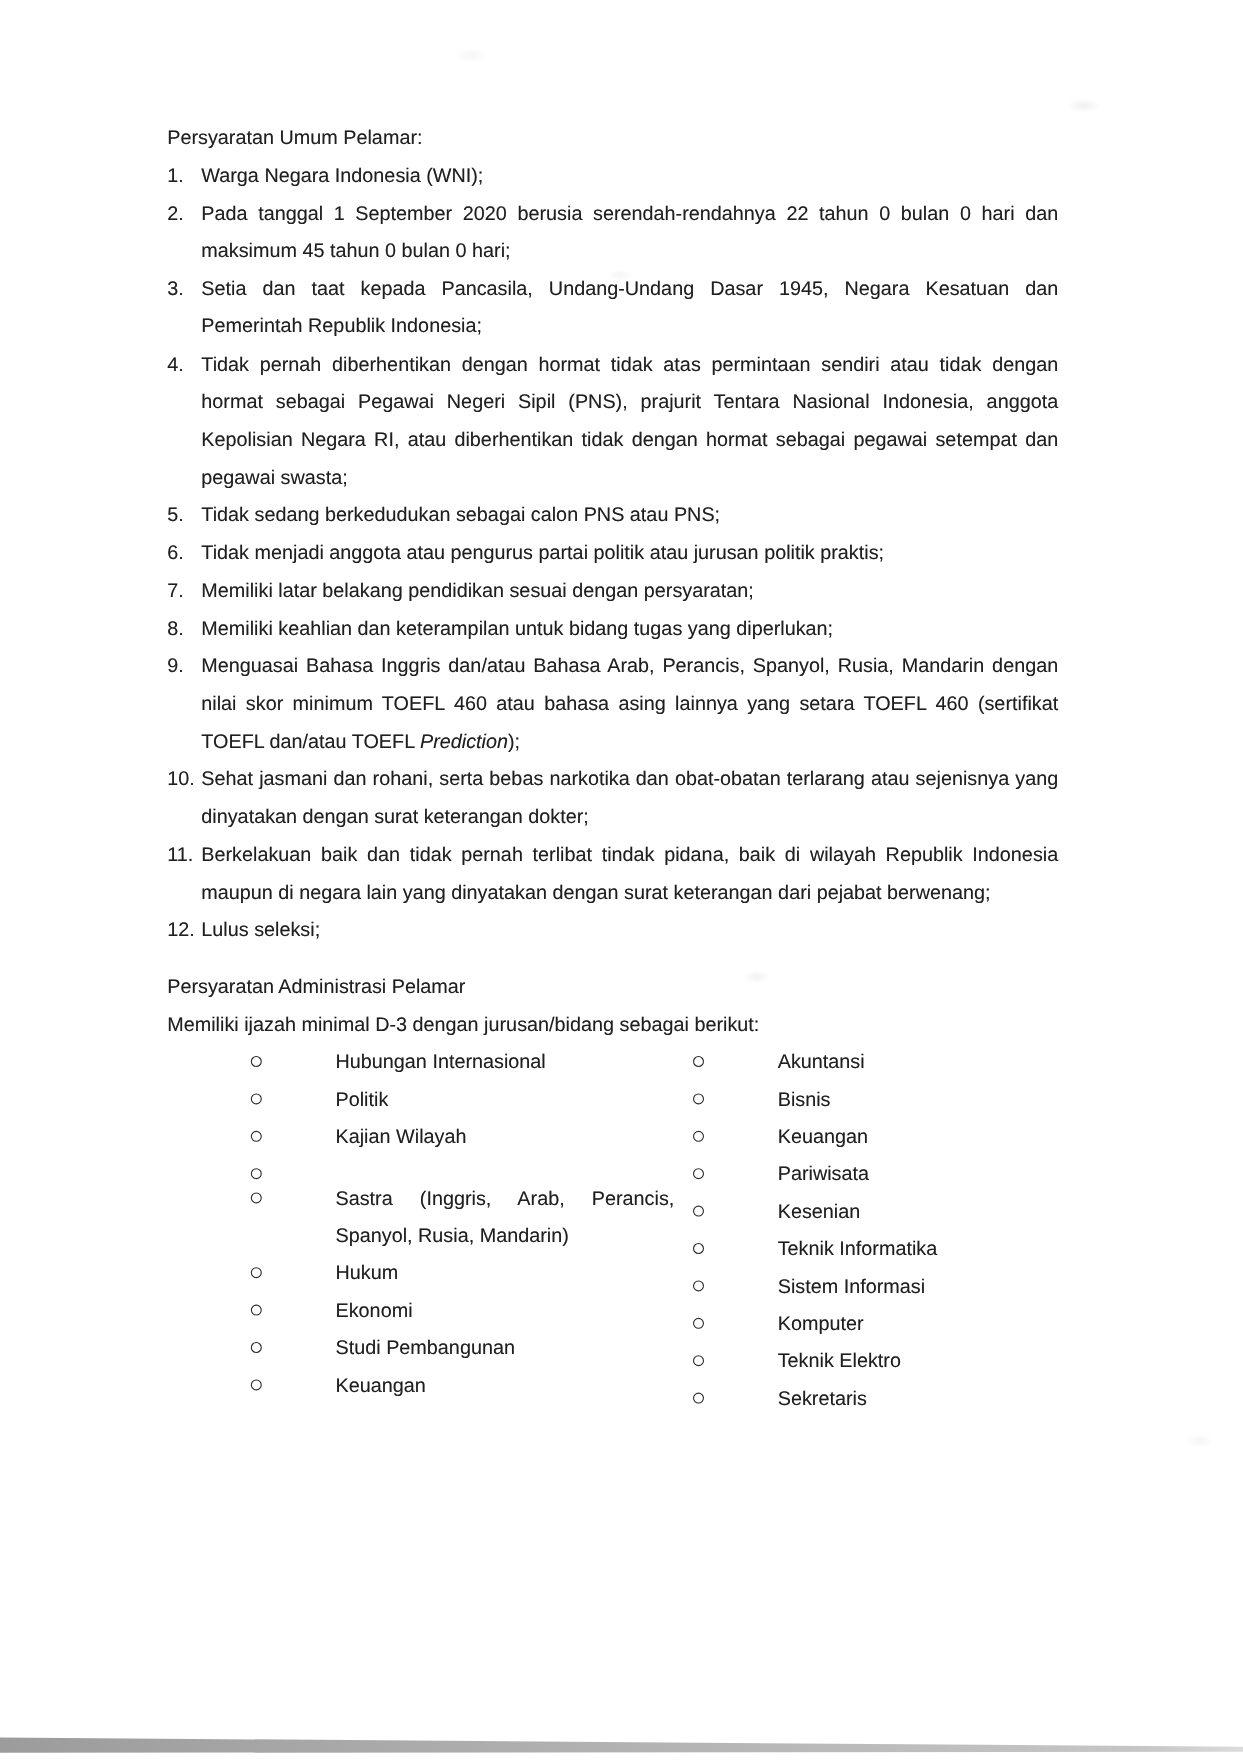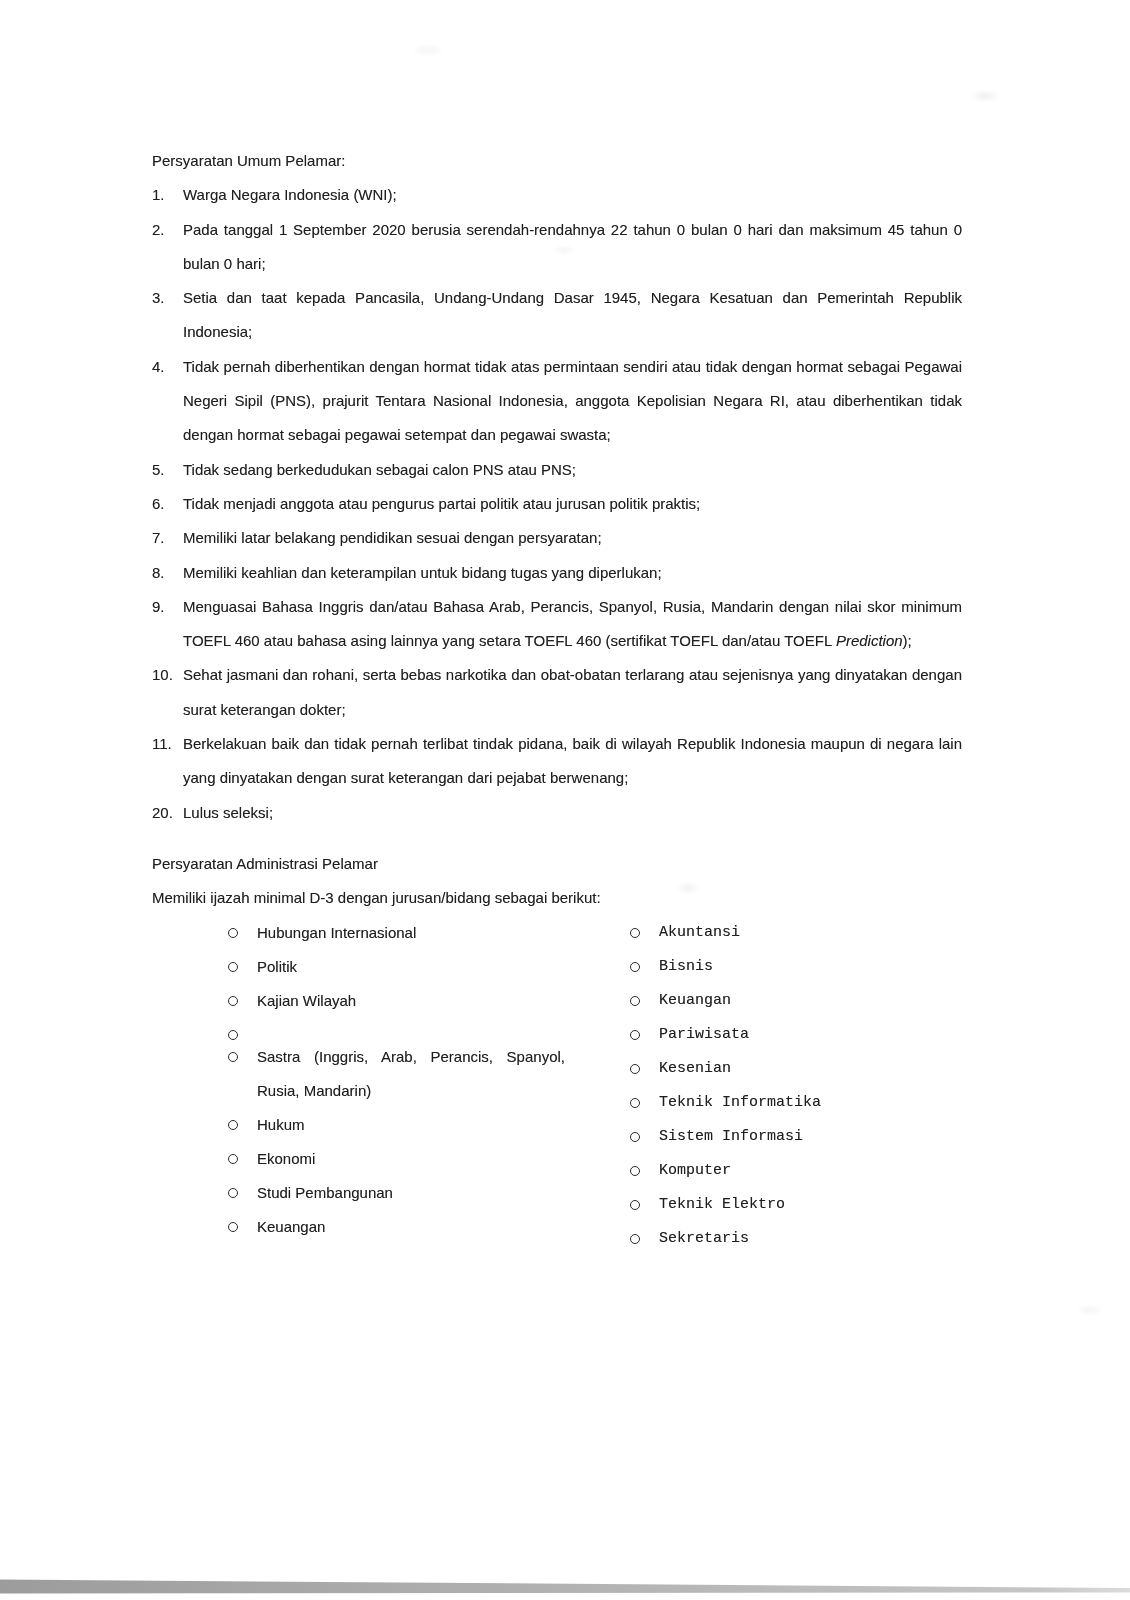--- a/index.html
+++ b/index.html
@@ -15,35 +15,34 @@
     background:
       radial-gradient(22px 10px at 985px 96px,  rgba(0,0,0,.06), transparent 70%),
       radial-gradient(16px 8px  at 564px 250px, rgba(0,0,0,.045), transparent 70%),
       radial-gradient(18px 9px  at 688px 888px, rgba(0,0,0,.05), transparent 70%),
       radial-gradient(24px 10px at 428px 50px,  rgba(0,0,0,.035), transparent 70%),
       radial-gradient(20px 9px  at 1090px 1310px, rgba(0,0,0,.04), transparent 70%),
       #ffffff;
   }
   .content {
     position:absolute; left:152px; top:108px; width:810px;
-    font-size:15px; line-height:34.3px;
+    font-size:18px; line-height:34.3px;
     text-shadow:0 0 0.3px rgba(0,0,0,.38);
-    margin-top:36px;
   }
   .h { font-weight:400; }
   .h2 { margin-top:17px; }
   ol,ul { list-style:none; margin:0; padding:0; }
   .req { display:flex; }
   .req .num { flex:0 0 31px; width:31px; }
   .req .body { flex:1; text-align:justify; }
   .req .body i { font-style:italic; }
   .majors { display:flex; line-height:34px; }
   .col-left { flex:0 0 478px; width:478px; }
-  .col-right { flex:1;font-family:Liberation Mono, monospace; }
-  .col li { display:flex; align-items:flex-start; }
+  .col-right { flex:1; }
+  .col li { display:flex; align-items:flex-start;gap:48px; }
   .col-left li { margin-left:76px; }
   .bullet {
     flex:0 0 10px; width:10px; height:10px; box-sizing:border-box;
     border:1.7px solid #2b2b2b; border-radius:50%;
     margin-top:12px; margin-right:19px;
   }
   .col-left .blabel { width:308px; text-align:justify; }
   .col-right .blabel { width:330px; }
   .band { position:absolute; left:0; top:1576px; width:1130px; height:20px; display:block; }
 </style>
@@ -94,21 +93,21 @@
       </li>
       <li class="req">
         <span class="num">10.</span>
         <span class="body"><span>Sehat jasmani dan rohani, serta bebas narkotika dan obat-obatan terlarang atau sejenisnya yang dinyatakan dengan surat keterangan dokter;</span><i></i><span></span></span>
       </li>
       <li class="req">
         <span class="num">11.</span>
         <span class="body"><span>Berkelakuan baik dan tidak pernah terlibat tindak pidana, baik di wilayah Republik Indonesia maupun di negara lain yang dinyatakan dengan surat keterangan dari pejabat berwenang;</span><i></i><span></span></span>
       </li>
       <li class="req">
-        <span class="num">20.</span>
+        <span class="num">12.</span>
         <span class="body"><span>Lulus seleksi;</span><i></i><span></span></span>
       </li>
     </ol>
 
     <div class="h h2">Persyaratan Administrasi Pelamar</div>
     <div class="intro">Memiliki ijazah minimal D-3 dengan jurusan/bidang sebagai berikut:</div>
 
     <div class="majors">
       <ul class="col col-left">
         <li>

